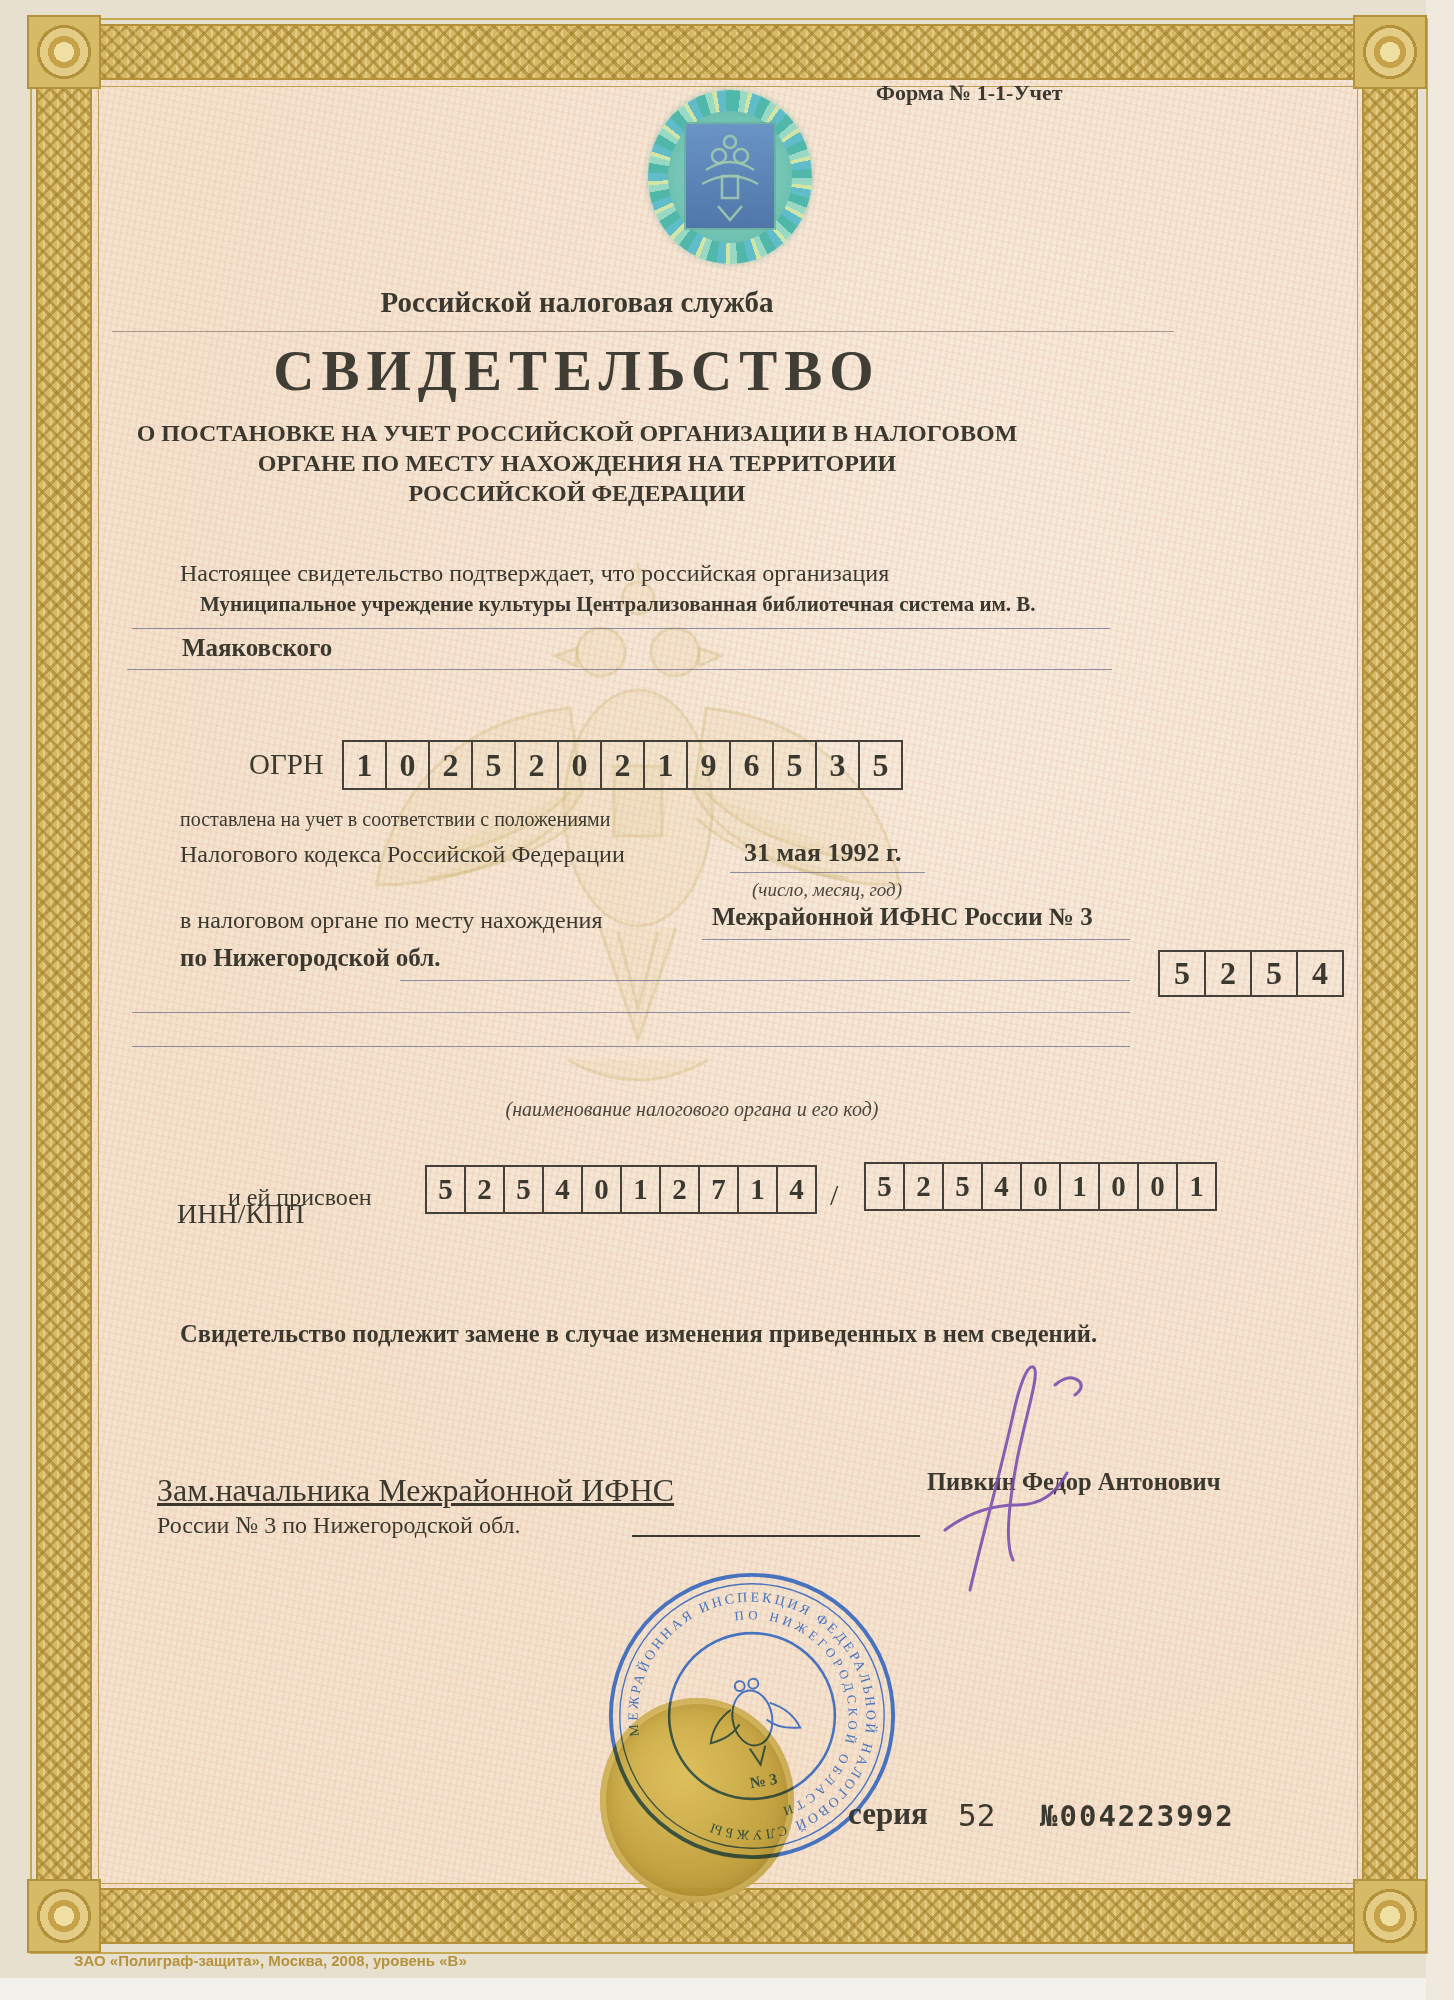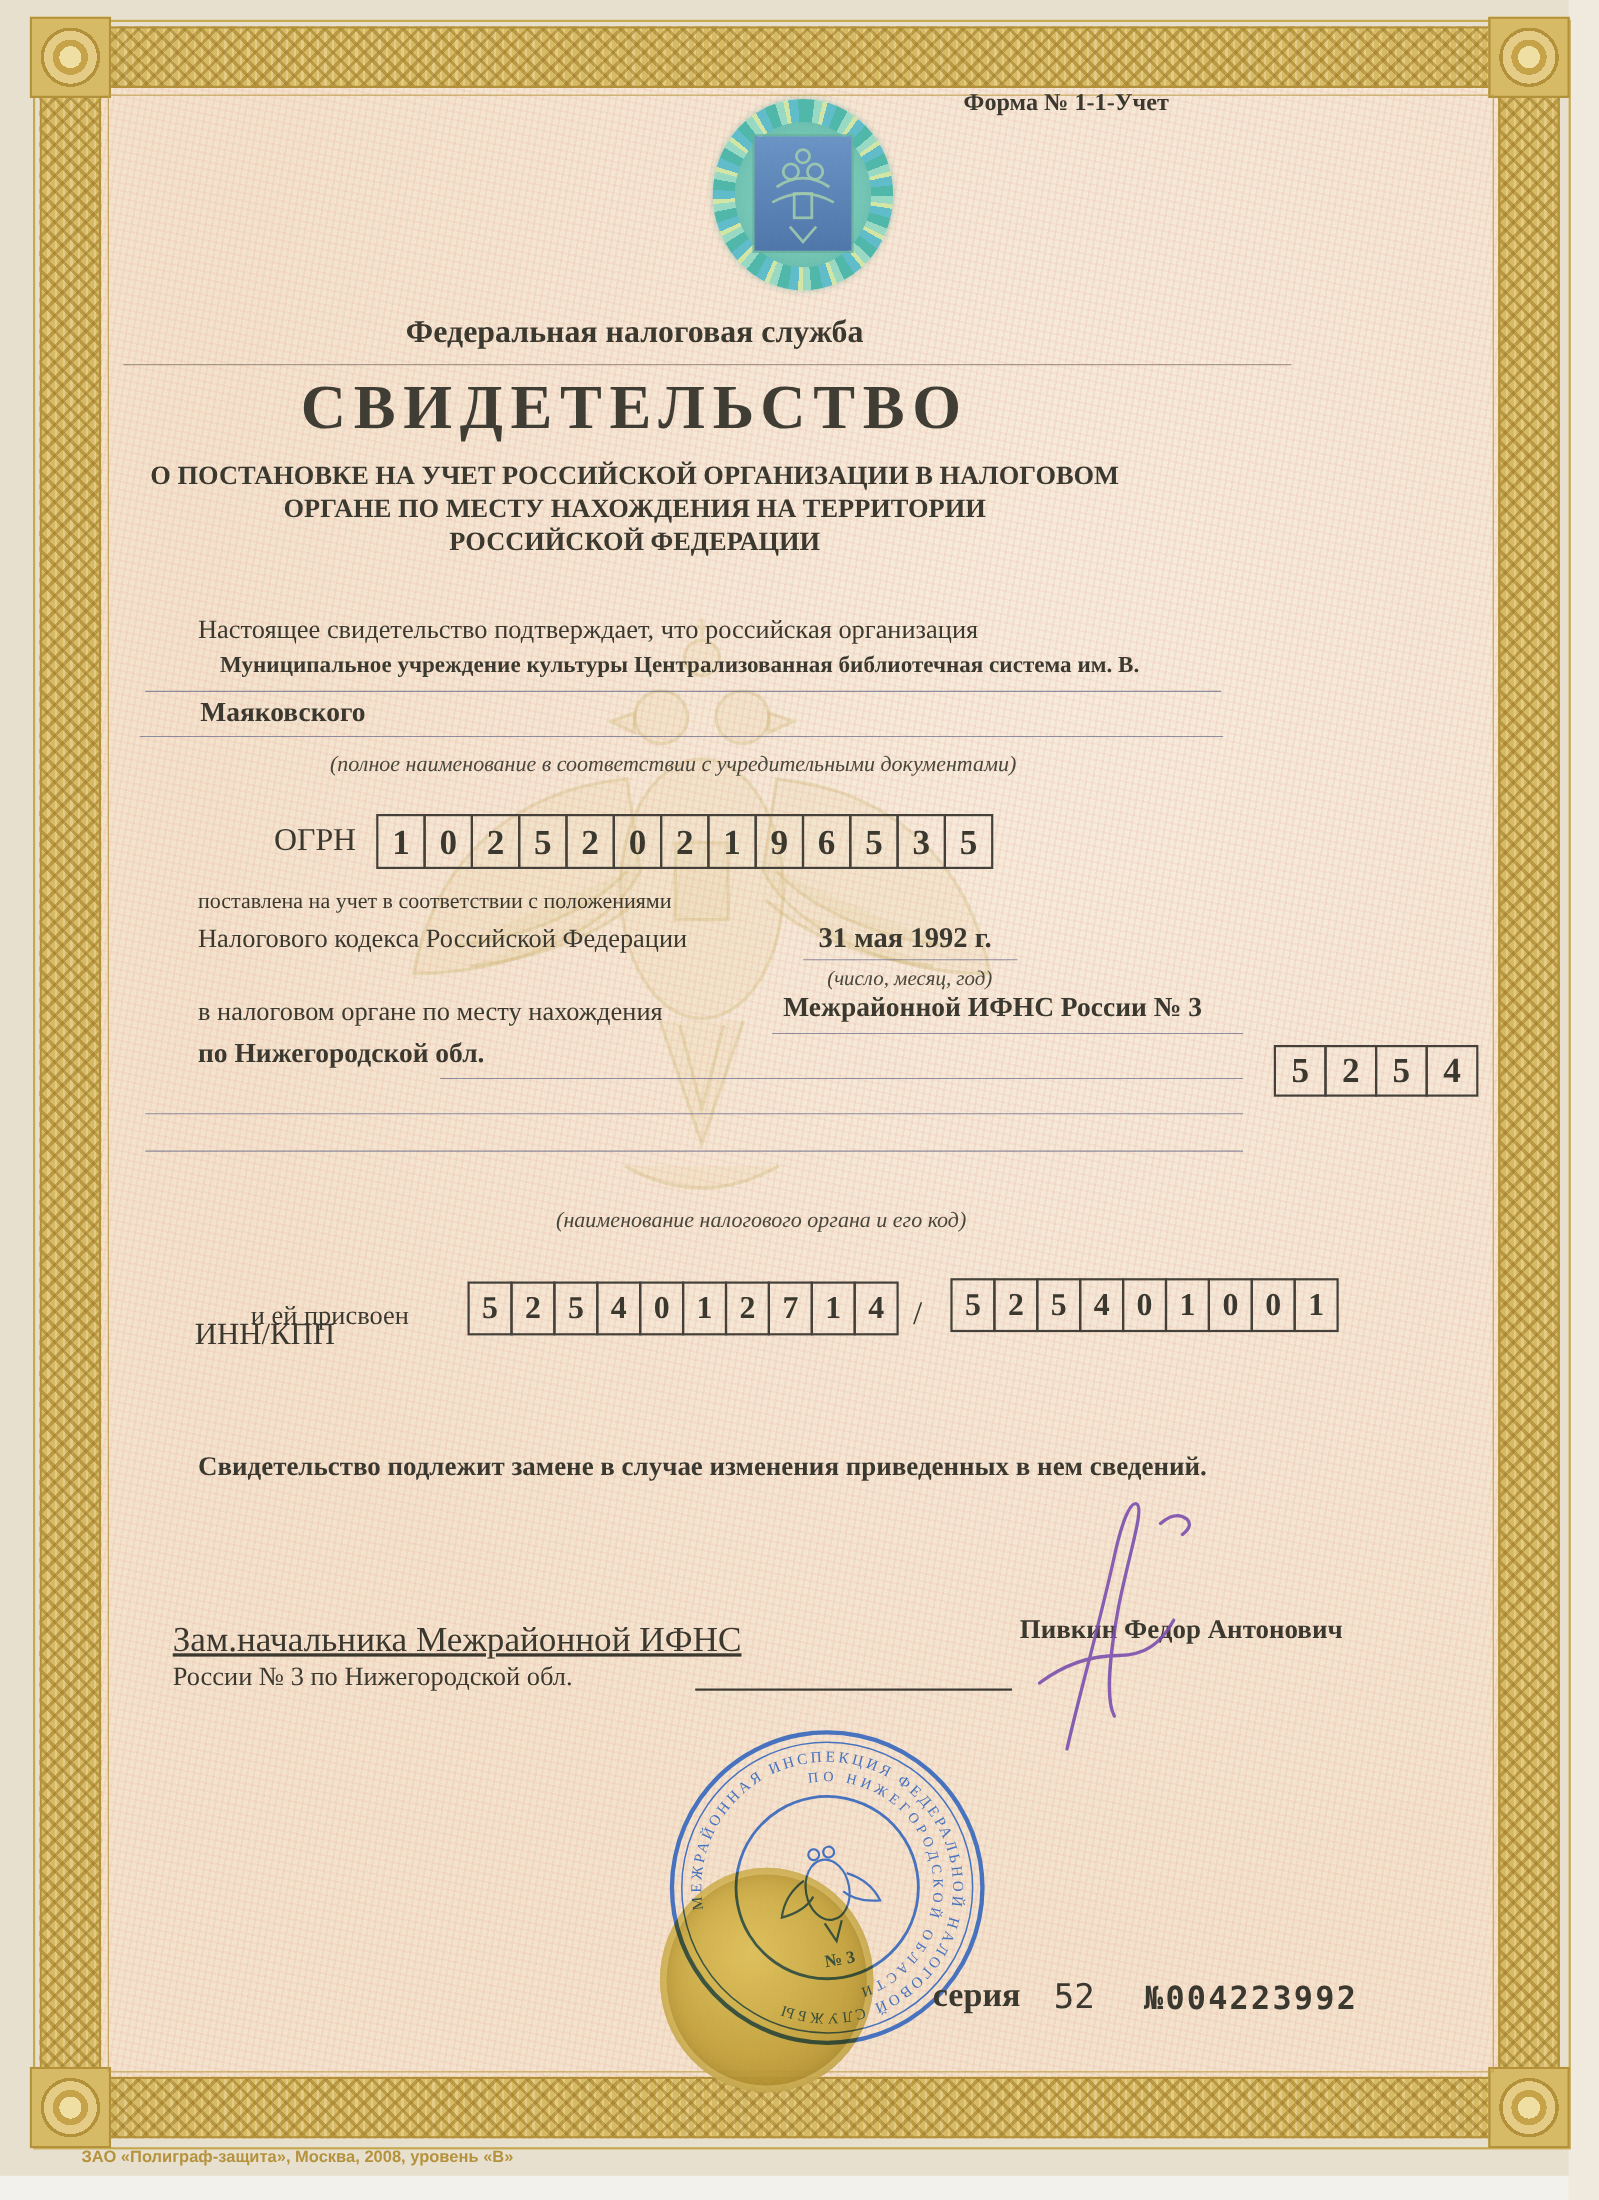--- a/index.html
+++ b/index.html
@@ -114,34 +114,33 @@
           <circle cx="33" cy="32" r="7"></circle>
             <circle cx="55" cy="32" r="7"></circle>
           <path d="M20,46 Q44,30 68,46 M16,60 Q44,44 72,60"></path>
           <rect x="36" y="52" width="16" height="22"></rect>
           <path d="M32,82 L44,96 L56,82"></path>
         </g>
       </svg>
     </div>
   </div>
 
-  <div class="abs ser b ctr" style="left:115px;top:286px;width:900px;font-size:29px;">Федеральная налоговая служба</div>
+  <div class="abs ser b ctr" style="left:115px;top:286px;width:900px;font-size:29px;">Российской налоговая служба</div>
   <div class="abs" style="left:100px;top:331px;width:1062px;height:0;border-bottom:1px solid rgba(120,100,90,.6);"></div>
   <div class="abs ser b ctr" style="left:115px;top:338px;width:900px;font-size:57px;letter-spacing:7px;color:#403d35;">СВИДЕТЕЛЬСТВО</div>
 
   <div class="abs ser b ctr" style="left:115px;top:420px;width:900px;font-size:24px;">О ПОСТАНОВКЕ НА УЧЕТ РОССИЙСКОЙ ОРГАНИЗАЦИИ В НАЛОГОВОМ</div>
   <div class="abs ser b ctr" style="left:115px;top:450px;width:900px;font-size:24px;">ОРГАНЕ  ПО МЕСТУ НАХОЖДЕНИЯ НА ТЕРРИТОРИИ</div>
   <div class="abs ser b ctr" style="left:115px;top:480px;width:900px;font-size:24px;">РОССИЙСКОЙ ФЕДЕРАЦИИ</div>
 
   <div class="abs ser" style="left:168px;top:560px;font-size:24px;">Настоящее свидетельство подтверждает, что российская организация</div>
   <div class="abs ser b" style="left:188px;top:592px;font-size:21px;">Муниципальное учреждение культуры Централизованная библиотечная система им. В.</div>
   <div class="abs uline" style="left:120px;top:628px;width:978px;"></div>
   <div class="abs ser b" style="left:170px;top:634px;font-size:25px;">Маяковского</div>
   <div class="abs uline" style="left:115px;top:669px;width:985px;"></div>
-  <div class="abs cap ctr" style="left:240px;top:684px;width:720px;">(полное наименование в соответствии с учредительными документами)</div>
 
   <div class="abs ser" style="left:237px;top:748px;font-size:29px;">ОГРН</div>
   <div class="abs cells cells-ogrn" style="left:330px;top:740px;">
       <span>1</span>
       <span>0</span>
       <span>2</span>
       <span>5</span>
       <span>2</span>
       <span>0</span>
       <span>2</span>

